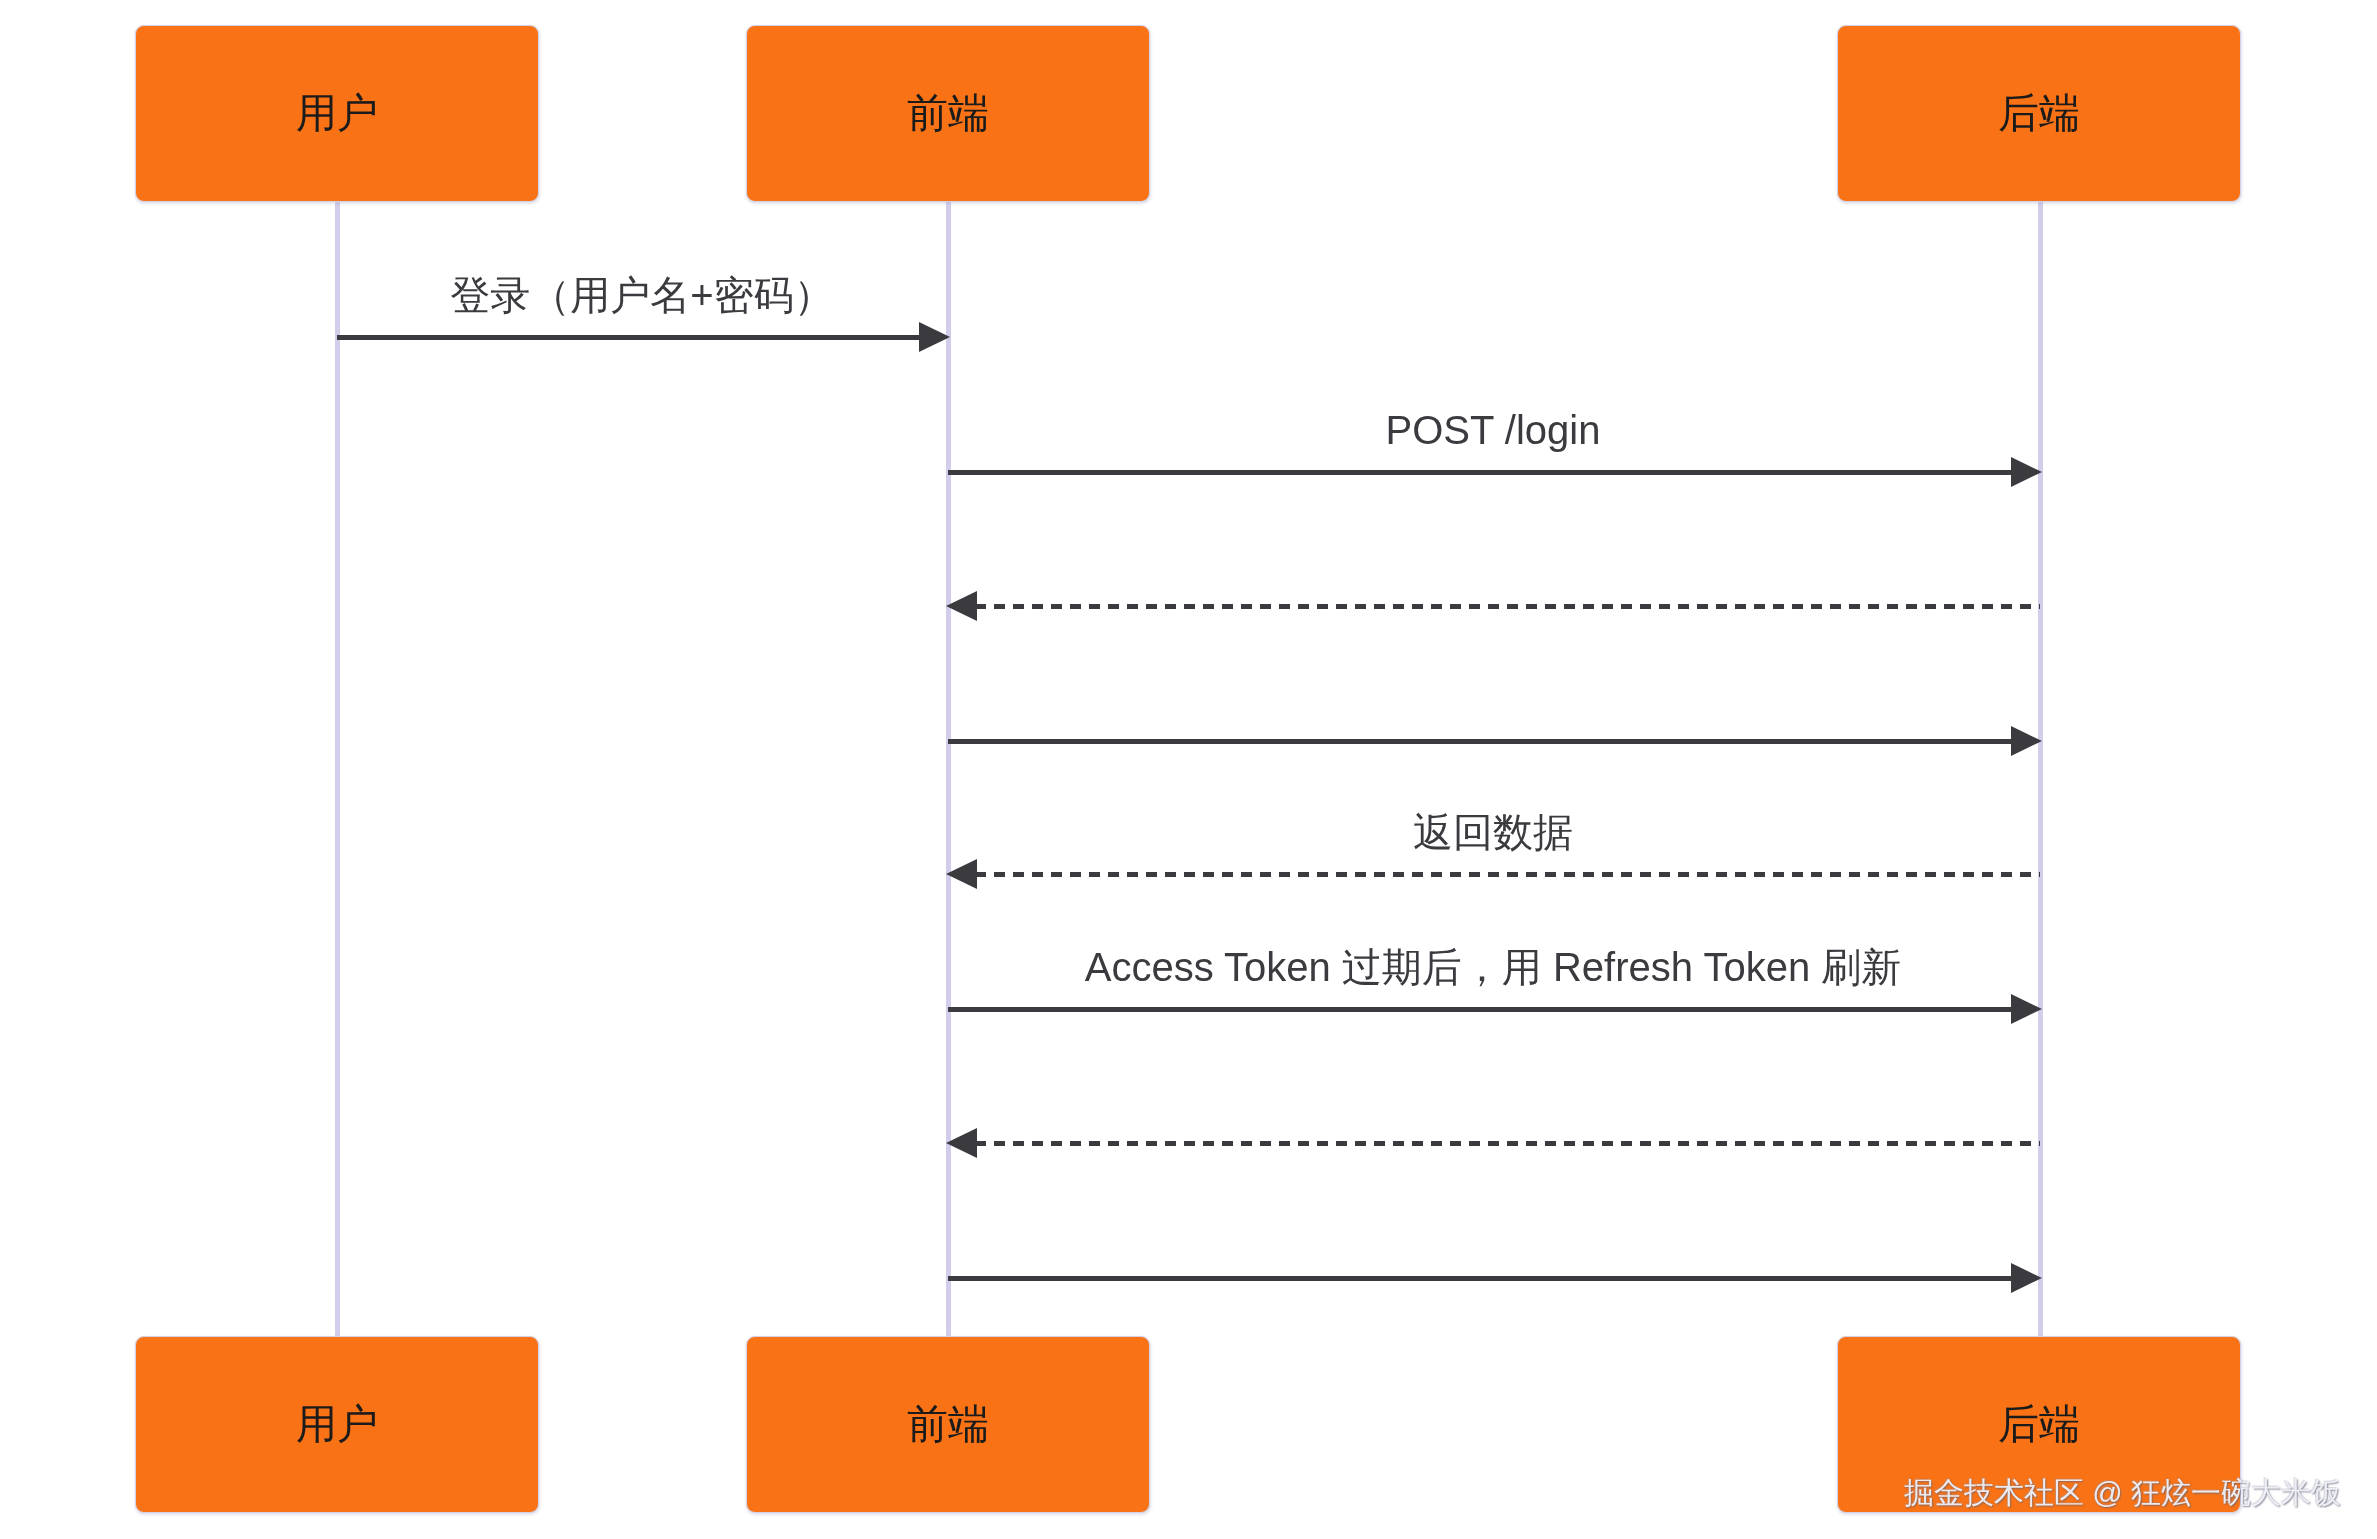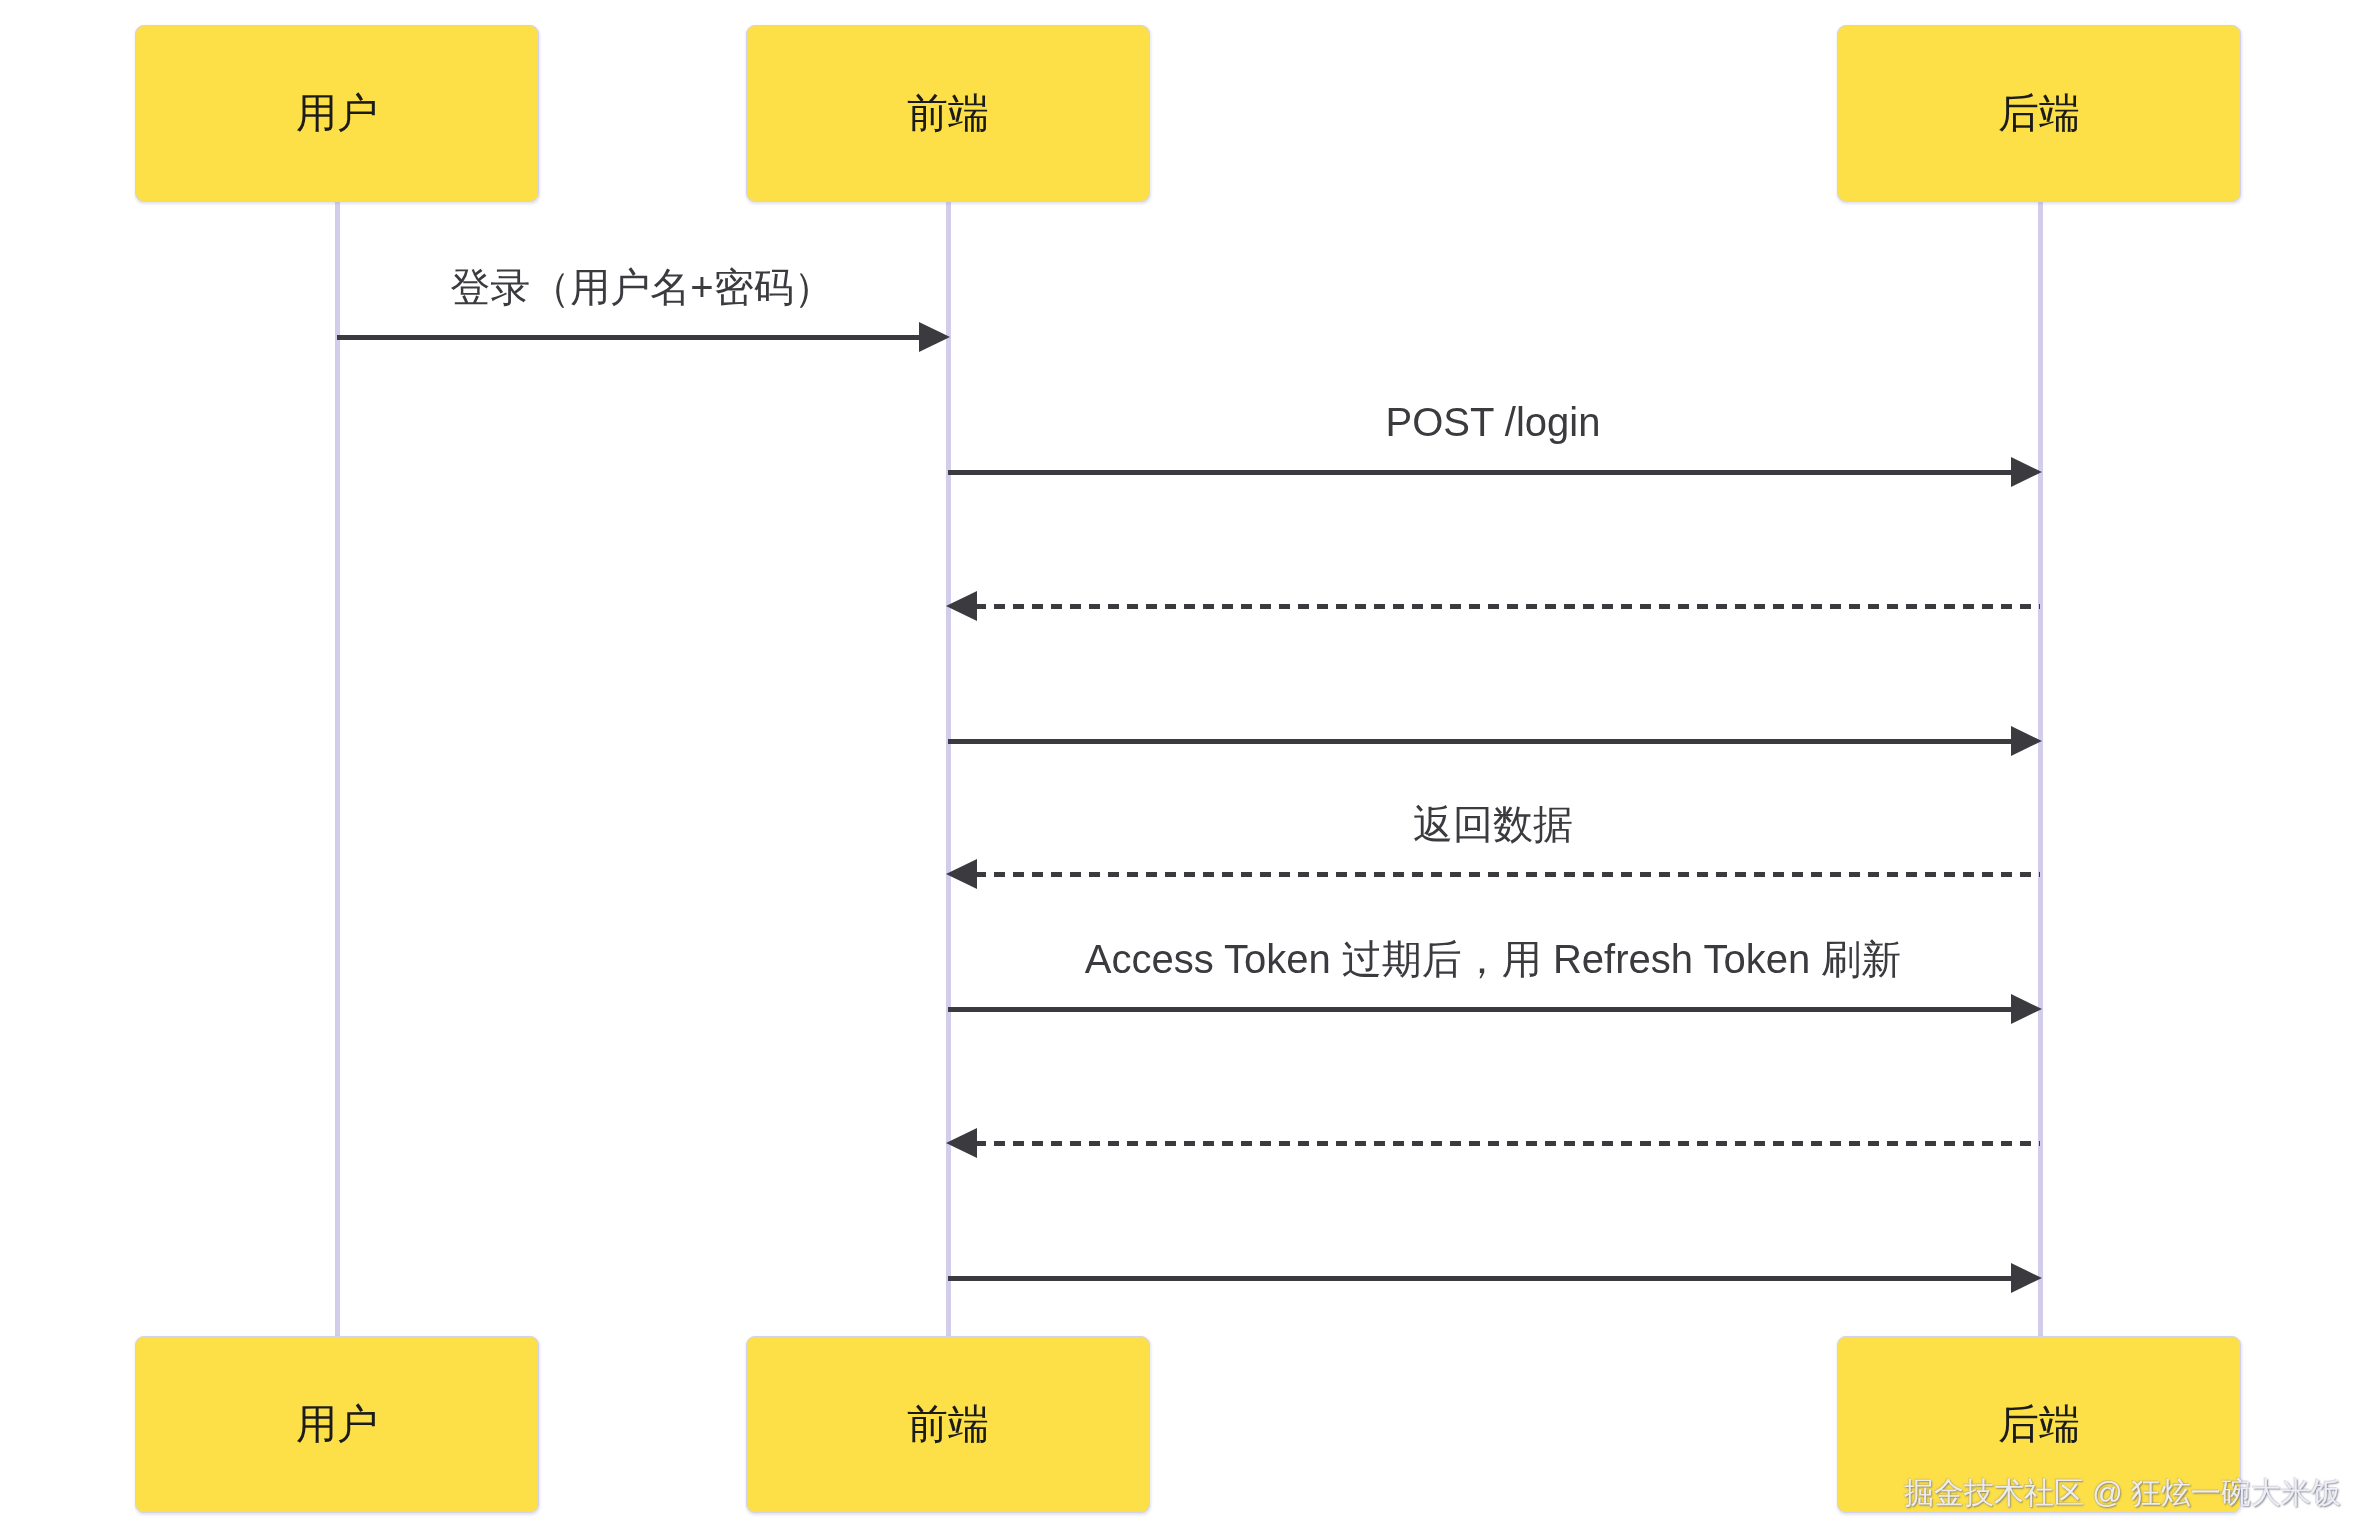--- a/index.html
+++ b/index.html
@@ -21,21 +21,21 @@
     top: 202px;
     height: 1134px;
     width: 4.5px;
     background: #d3cdeb;
   }
   
   .actor {
     position: absolute;
     width: 404px;
     height: 177px;
-    background: #fde047;
+    background: #f97316;
     border: 1.8px solid #d2d2ea;
     border-radius: 9px;
     box-sizing: border-box;
     box-shadow: 0.9px 1.8px 2.7px rgba(140, 140, 180, 0.25);
     display: flex;
     align-items: center;
     justify-content: center;
   }
   .actor.top { top: 25px; }
   .actor.bottom { top: 1336px; }
@@ -46,20 +46,21 @@
     white-space: nowrap;
   }
   
   .msg-label {
     position: absolute;
     transform: translateX(-50%);
     font-size: 40px;
     line-height: 1;
     color: #3a3a3f;
     white-space: nowrap;
+    margin-top: 8px;
   }
   
   .arrow {
     position: absolute;
     height: 4.5px;
   }
   .msg-line {
     position: absolute;
     top: 0;
     height: 4.5px;

